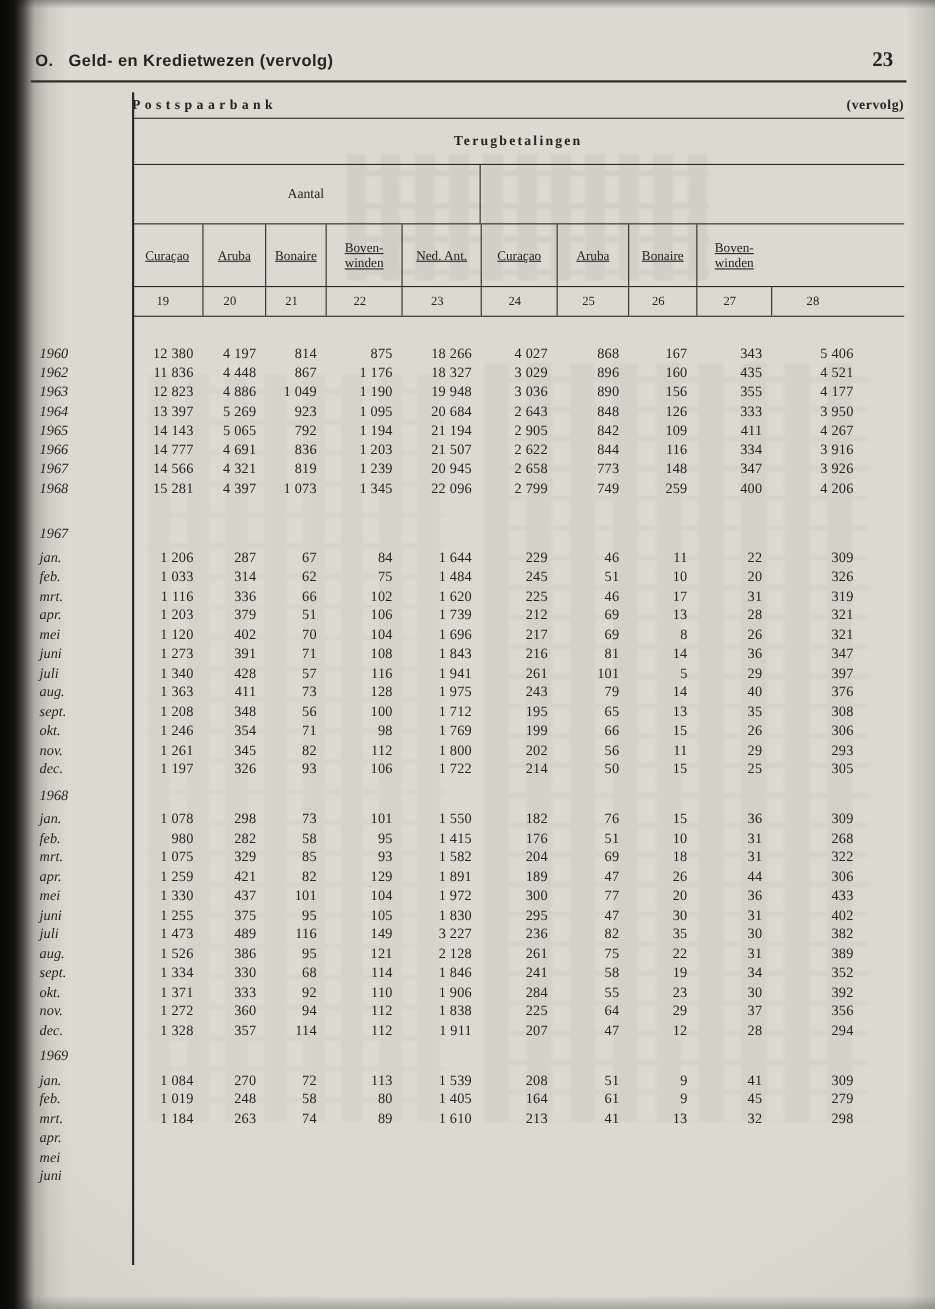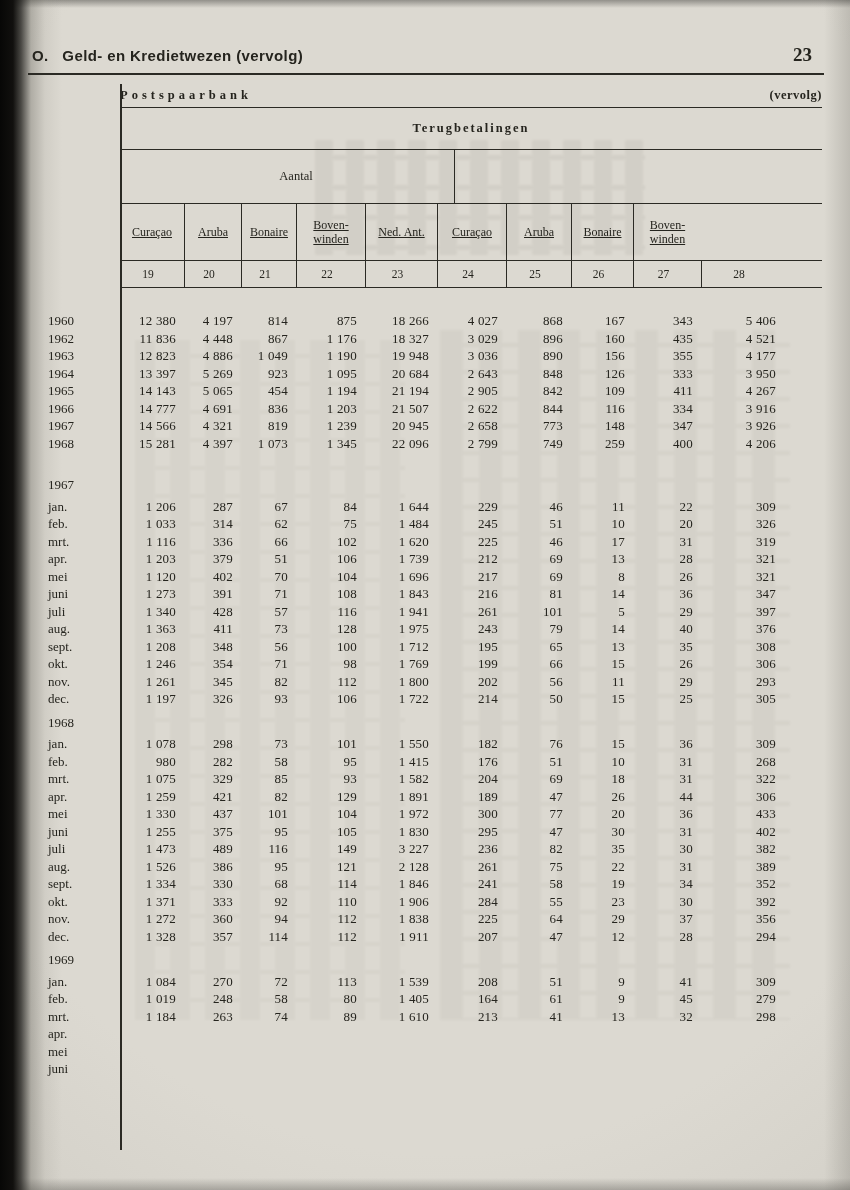--- a/index.html
+++ b/index.html
@@ -64,21 +64,21 @@
   .t-title .suffix{ margin-left:9px; letter-spacing:.5px; }
 
   .t-sub{
     margin-left:var(--c-label); height:42px; border-bottom:1.5px solid var(--rule);
     display:flex; align-items:center; justify-content:center;
     font-weight:700; font-size:12.5px; letter-spacing:2px;
   }
 
   .t-groups{
     margin-left:var(--c-label); height:54px; border-bottom:1.5px solid var(--rule);
-    display:grid; grid-template-columns:317px 385px; font-size:12.5px;padding-left:18px;
+    display:grid; grid-template-columns:317px 385px; font-size:12.5px;
   }
   .group-cell{ display:flex; align-items:center; justify-content:center; }
   .group-cell.g1{ border-right:1px solid var(--rule); }
 
   .t-names{
     margin-left:var(--c-label); height:57px; border-bottom:1.5px solid var(--rule);
     display:grid; grid-template-columns:var(--cols-data);text-decoration:underline;
   }
   .t-names .hcell{
     display:flex; align-items:center; justify-content:center; text-align:center;
@@ -97,21 +97,21 @@
   .t-nums .hcell.last{ padding-right:46px; }
   .t-names .hcell.first, .t-nums .hcell.first{ border-left:none; }
 
   .t-body{ padding-top:24px; }
   .b-row{
     display:grid; grid-template-columns:var(--c-label) var(--cols-data);
     height:17.5px; line-height:17.5px; font-size:13px;
   }
   .b-row.heading{ margin-top:6px; margin-bottom:4px; }
   .b-row.heading.first-heading{ margin-top:24px; }
-  .lbl{ padding-left:20px; }
+  .lbl{ font-style:italic; padding-left:8px; }
   .val{
     text-align:right; padding-right:8px; letter-spacing:.2px;
     font-variant-numeric:tabular-nums;
   }
   .val.last{ padding-right:46px; }
 </style>
 </head>
 <body>
 
 <div class="sheet">
@@ -216,21 +216,21 @@
           <div class="val">2 643</div>
           <div class="val">848</div>
           <div class="val">126</div>
           <div class="val">333</div>
           <div class="val last">3 950</div>
         </div>
         <div class="b-row annual">
           <div class="lbl year">1965</div>
           <div class="val">14 143</div>
           <div class="val">5 065</div>
-          <div class="val">454</div>
+          <div class="val">792</div>
           <div class="val">1 194</div>
           <div class="val">21 194</div>
           <div class="val">2 905</div>
           <div class="val">842</div>
           <div class="val">109</div>
           <div class="val">411</div>
           <div class="val last">4 267</div>
         </div>
         <div class="b-row annual">
           <div class="lbl year">1966</div>

